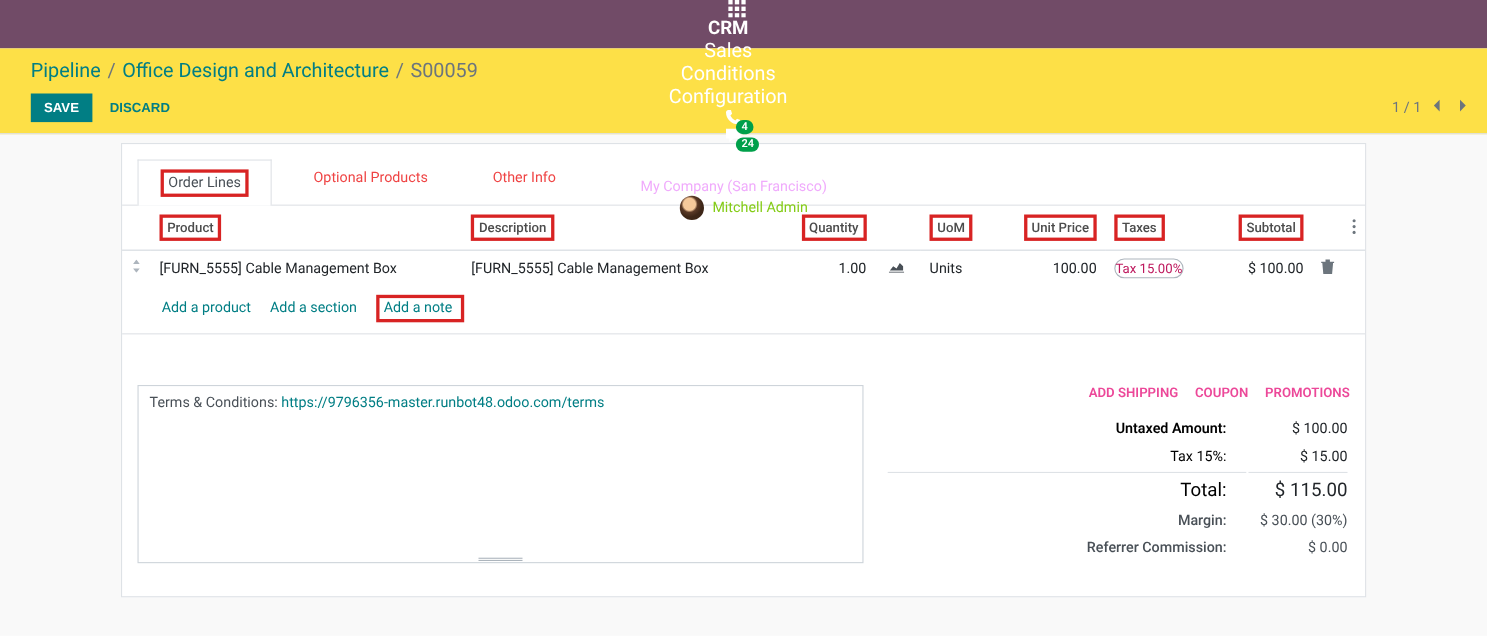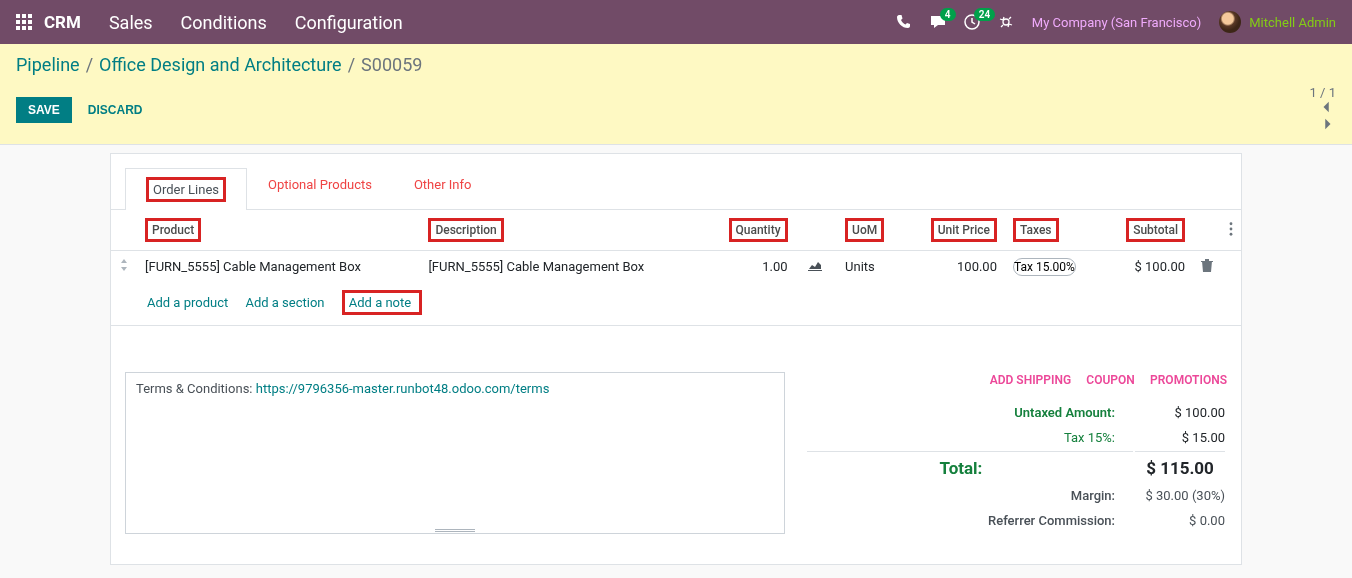--- a/index.html
+++ b/index.html
@@ -1,89 +1,89 @@
 <!DOCTYPE html>
 <html><head>
 <meta charset="utf-8">
 <style>
 * { box-sizing: border-box; margin: 0; padding: 0; }
 body { font-family: -apple-system, BlinkMacSystemFont, "Segoe UI", Roboto, sans-serif; font-size: 13px; color: #212529; background: #f9f9f9; width: 1352px; height: 578px; overflow: hidden; }
 
 
-.topbar { background: #714B67; height: 44px; display: flex; align-items: center; padding: 0 16px; color: #fff; }
+.topbar { background: #714B67; height: 44px; display: flex; align-items: center; padding: 0 16px; color: #fff; flex-direction: column; }
 .apps-icon { display: inline-flex; margin-right: 12px; cursor: pointer; }
 .apps-icon svg { width: 16px; height: 16px; fill: #fff; }
 .brand { font-size: 17px; font-weight: 700; margin-right: 28px; }
 .topnav-link { color: #ffffff; font-size: 18px; margin-right: 28px; cursor: pointer; }
 .topbar-spacer { flex: 1; }
 .topbar-icon { display: inline-flex; align-items: center; position: relative; margin-right: 18px; cursor: pointer; }
 .topbar-icon svg { width: 16px; height: 16px; fill: #fff; }
 .badge { background: #00a04a; color: #fff; font-size: 10px; border-radius: 8px; padding: 1px 5px; position: absolute; top: -6px; left: 10px; font-weight: 600; }
 .company-name { color: #f0abfc; font-size: 13px; margin-right: 18px; cursor: pointer; }
 .user-block { display: flex; align-items: center; cursor: pointer; }
 .avatar { width: 22px; height: 22px; border-radius: 50%; background: radial-gradient(circle at 40% 35%, #f5c99b 28%, #5a3926 38%, #3d2617 60%); margin-right: 8px; }
 .user-name { color: #84cc16; font-size: 13px; }
 
 
-.controlbar { background: #fef9c3; padding: 10px 16px 0 16px; border-bottom: 1px solid #dee2e6; }
+.controlbar { background: #fde047; padding: 10px 16px 0 28px; border-bottom: 1px solid #dee2e6; }
 .breadcrumb { display: flex; align-items: baseline; font-size: 18px; }
 .crumb-link { color: #017e84; cursor: pointer; }
 .crumb-sep { color: #6c757d; margin: 0 6px; }
 .crumb-current { color: #6c757d; }
 .action-row { display: flex; align-items: center; margin-top: 10px; padding-bottom: 10px; }
 .btn-primary { background: #017e84; color: #fff; border: none; padding: 6px 12px; font-size: 12px; font-weight: 600; cursor: pointer; margin-right: 12px; }
 .btn-secondary { background: transparent; color: #017e84; border: none; padding: 6px 4px; font-size: 12px; font-weight: 600; cursor: pointer; }
-.pager { margin-left: auto; display: flex; align-items: center; color: #6c757d; font-size: 13px; flex-direction: column; }
+.pager { margin-left: auto; display: flex; align-items: center; color: #6c757d; font-size: 13px; }
 .pager-arrow { margin-left: 8px; cursor: pointer; }
 .pager-arrow svg { width: 14px; height: 14px; fill: #6c757d; }
 
 
 .sheet-wrap { padding: 0 16px; }
 .sheet { background: #fff; border: 1px solid #dee2e6; margin: 8px auto 0; max-width: 1132px; padding: 14px 0 30px 0; }
 
 
-.tabs { display: flex; border-bottom: 1px solid #dee2e6; padding: 0 14px 0 14px; }
+.tabs { display: flex; border-bottom: 1px solid #dee2e6; padding: 0 14px 0 14px; gap: 17px; }
 .tab { padding: 8px 20px; border: 1px solid transparent; border-bottom: none; color: #ef4444; cursor: pointer; font-size: 13px; }
 .tab.active { border-color: #dee2e6; background: #fff; margin-bottom: -1px; color: #495057; }
 
 
 .hl { border: 3px solid #d82323; padding: 2px 4px; display: inline-block; }
 
 
 .order-table { width: 100%; border-collapse: collapse; }
 .order-table th { text-align: left; font-weight: 500; color: #4c4c4c; padding: 8px 8px; border-bottom: 1px solid #dee2e6; font-size: 12px; white-space: nowrap; }
 .order-table th.right { text-align: right; }
 .order-table td { padding: 7px 8px; font-size: 13px; vertical-align: middle; }
 .order-table td.right { text-align: right; }
 .handle-col { width: 24px; text-align: center; }
 .handle-icon svg { width: 10px; height: 12px; fill: #adb5bd; }
 .kebab svg { width: 4px; height: 14px; fill: #6c757d; }
 .chart-ico { display: inline-block; margin-left: 4px; }
 .chart-ico svg { width: 14px; height: 12px; fill: #495057; }
-.tax-pill { border: 1px solid #adb5bd; border-radius: 10px; padding: 1px 0; font-size: 12px; color: #000000; }
+.tax-pill { border: 1px solid #adb5bd; border-radius: 10px; padding: 1px 0; font-size: 12px; color: #be185d; }
 .trash svg { width: 12px; height: 14px; fill: #6c757d; cursor: pointer; }
 
 .add-links { padding: 8px 8px 10px 36px; border-bottom: 1px solid #dee2e6; }
 .add-link { color: #017e84; cursor: pointer; font-size: 13px; margin-right: 14px; }
 
 
 .footer-row { display: flex; margin-top: 46px; padding: 0 14px; gap: 20px; }
 .terms-box { flex: 0 0 660px; border: 1px solid #ced4da; min-height: 110px; padding: 8px 10px; font-size: 13px; color: #495057; position: relative; }
 .terms-link { color: #017e84; }
 .resize-grip { position: absolute; bottom: -1px; left: 50%; transform: translateX(-50%); width: 40px; height: 6px; }
 .resize-grip::before, .resize-grip::after { content: ""; display: block; height: 1px; background: #adb5bd; margin: 1px 0; }
 
 .totals-col { flex: 1; }
 .totals-actions { text-align: right; margin-bottom: 12px; }
 .totals-actions a { color: #ec4899; font-weight: 600; font-size: 12px; margin-left: 12px; cursor: pointer; }
 .totals-table { width: 100%; }
 .totals-table td { padding: 4px 0; font-size: 13px; }
-.totals-table td.label { text-align: right; color: #15803d; font-weight: 600; padding-right: 18px; }
+.totals-table td.label { text-align: right; color: #000000; font-weight: 600; padding-right: 18px; }
 .totals-table td.val { text-align: right; white-space: nowrap; width: 90px; }
-.totals-table tr.grand td { font-size: 17px; font-weight: 700; border-top: 1px solid #dee2e6; padding-top: 6px; text-align: center; }
+.totals-table tr.grand td { font-size: 17px; font-weight: 400; border-top: 1px solid #dee2e6; padding-top: 6px; }
 .totals-table tr.sub td { color: #495057; font-weight: 400; }
 .totals-table tr.sub td.label { font-weight: 500; }
 </style>
 </head>
 <body>
 
 <div class="topbar">
   <span class="apps-icon">
       <svg viewBox="0 0 16 16">
         <rect x="0" y="0" width="4" height="4"></rect>

